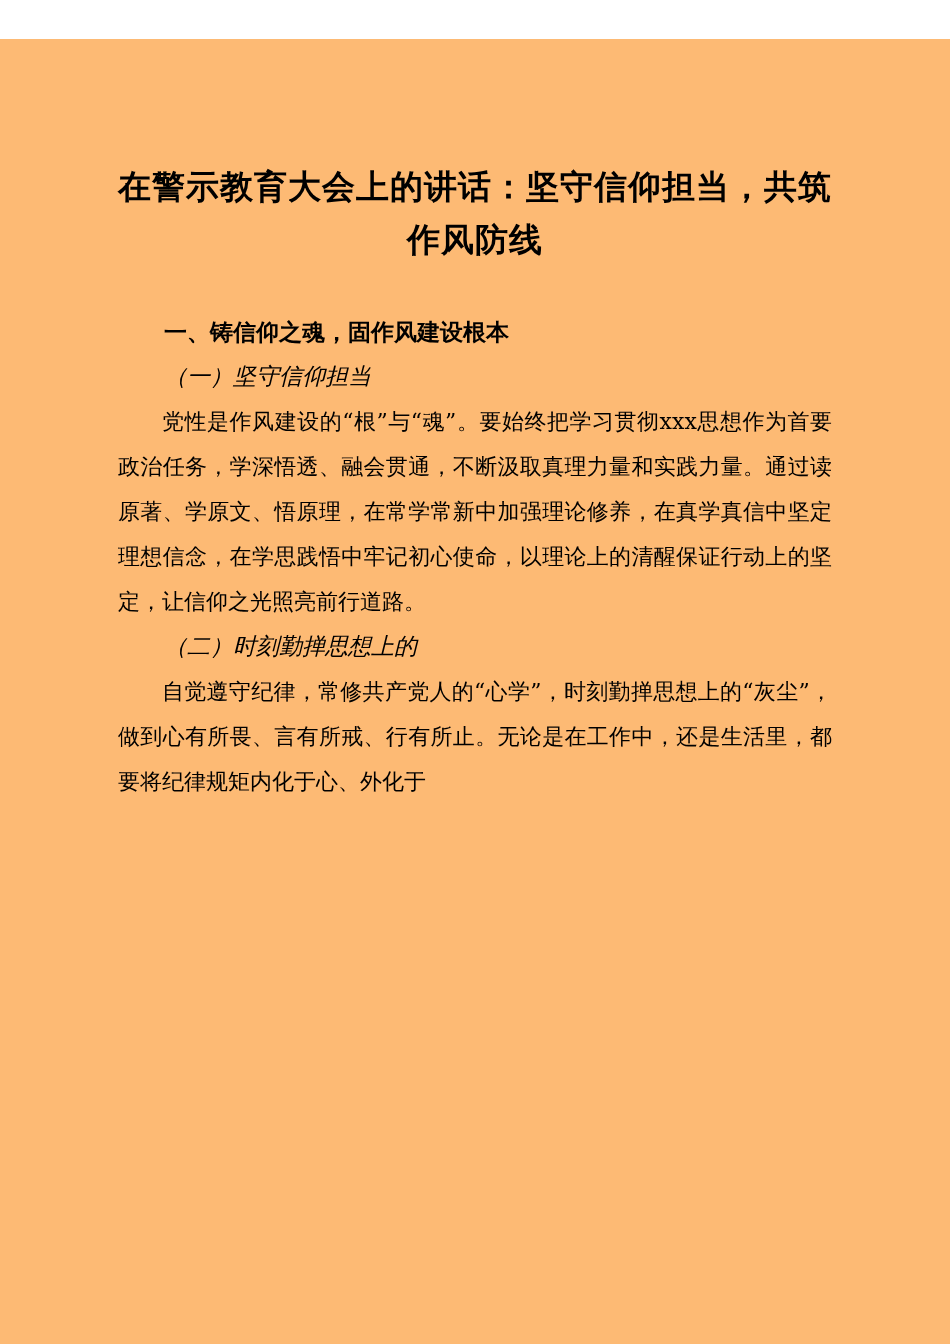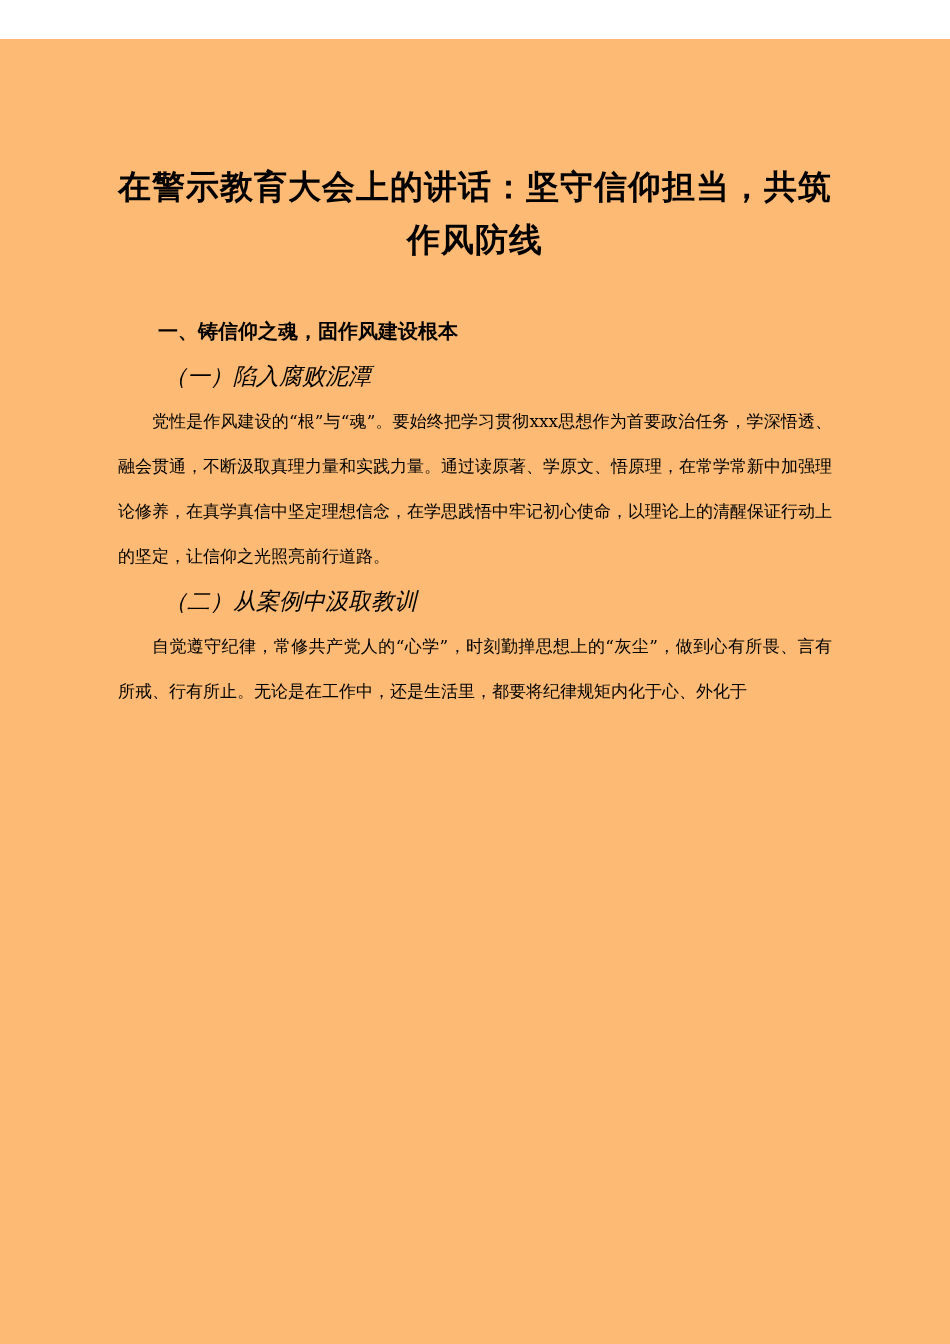--- a/index.html
+++ b/index.html
@@ -23,56 +23,56 @@
   }
   .doc-title {
     font-size: 33px;
     font-weight: bold;
     text-align: center;
     line-height: 1.6;
     letter-spacing: 1px;
     margin: 0 0 42px 0;
   }
   .section-heading {
-    font-size: 20px;
+    font-size: 23px;
     font-weight: bold;
     text-indent: 2em;
     line-height: 45px;
     margin: 0;
   }
   .sub-heading {
     font-size: 23px;
     font-style: italic;
     font-weight: 500;
     text-indent: 2em;
     line-height: 45px;
     margin: 0;
   }
   .para {
-    font-size: 17px;
+    font-size: 22px;
     text-indent: 2em;
     text-align: justify;
     text-justify: inter-ideograph;
     line-height: 45px;
     margin: 0;
     word-break: break-all;
   }
 </style>
 </head>
 <body>
 
 <div class="page">
 
   <h1 class="doc-title">在警示教育大会上的讲话：坚守信仰担当，共筑作风防线</h1>
 
   <h2 class="section-heading">一、铸信仰之魂，固作风建设根本</h2>
 
-  <h3 class="sub-heading">（一）陷入腐败泥潭</h3>
+  <h3 class="sub-heading">（一）坚守信仰担当</h3>
 
   <p class="para">党性是作风建设的“根”与“魂”。要始终把学习贯彻xxx思想作为首要政治任务，学深悟透、融会贯通，不断汲取真理力量和实践力量。通过读原著、学原文、悟原理，在常学常新中加强理论修养，在真学真信中坚定理想信念，在学思践悟中牢记初心使命，以理论上的清醒保证行动上的坚定，让信仰之光照亮前行道路。</p>
 
-  <h3 class="sub-heading">（二）从案例中汲取教训</h3>
+  <h3 class="sub-heading">（二）时刻勤掸思想上的</h3>
 
 
 
   <p class="para">自觉遵守纪律，常修共产党人的“心学”，时刻勤掸思想上的“灰尘”，做到心有所畏、言有所戒、行有所止。无论是在工作中，还是生活里，都要将纪律规矩内化于心、外化于</p>
 
 </div>
 
 </body></html>

